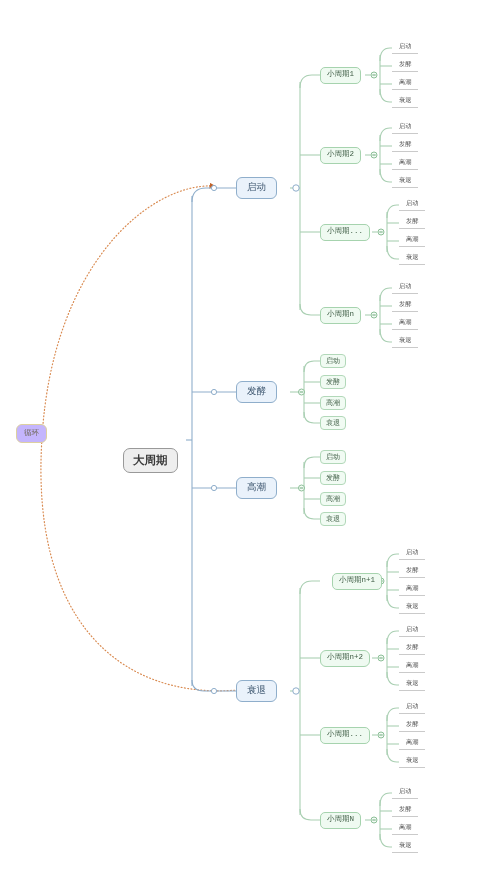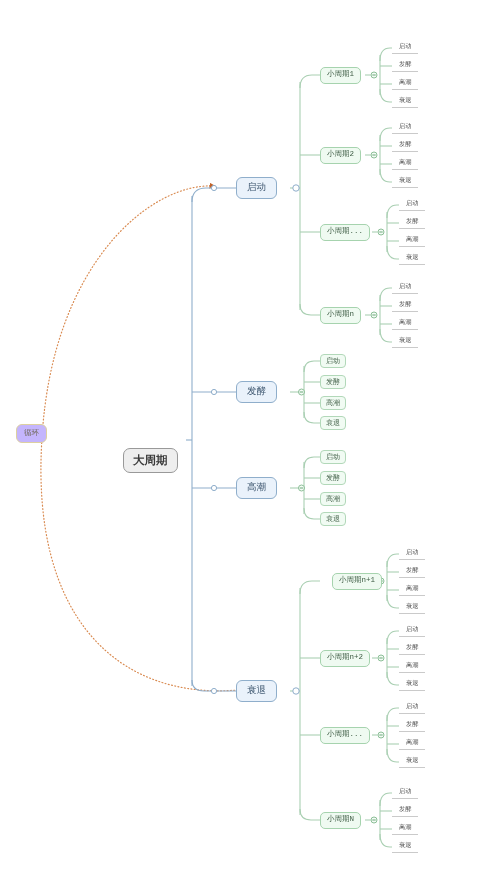--- a/index.html
+++ b/index.html
@@ -315,21 +315,21 @@
       <div class="node n-sub" style="left: 320px; top: 306.5px;">小周期n</div>
       <div class="node n-leaf" style="left: 396px; top: 282.5px;">启动</div>
       <div class="node n-leaf" style="left: 396px; top: 300.5px;">发酵</div>
       <div class="node n-leaf" style="left: 396px; top: 318.5px;">高潮</div>
       <div class="node n-leaf" style="left: 396px; top: 336.5px;">衰退</div>
       <div class="node n-sub" style="left: 320px; top: 572.5px; margin-left: 12px;">小周期n+1</div>
       <div class="node n-leaf" style="left: 403px; top: 548.5px;">启动</div>
       <div class="node n-leaf" style="left: 403px; top: 566.5px;">发酵</div>
       <div class="node n-leaf" style="left: 403px; top: 584.5px;">高潮</div>
       <div class="node n-leaf" style="left: 403px; top: 602.5px;">衰退</div>
-      <div class="node n-sub" style="left: 320px; top: 649.5px;">小周期n+2</div>
+      <div class="node n-sub" style="left: 320px; top: 649.5px; border-radius: 6px;">小周期n+2</div>
       <div class="node n-leaf" style="left: 403px; top: 625.5px;">启动</div>
       <div class="node n-leaf" style="left: 403px; top: 643.5px;">发酵</div>
       <div class="node n-leaf" style="left: 403px; top: 661.5px;">高潮</div>
       <div class="node n-leaf" style="left: 403px; top: 679.5px;">衰退</div>
       <div class="node n-sub" style="left: 320px; top: 726.5px;">小周期...</div>
       <div class="node n-leaf" style="left: 403px; top: 702.5px;">启动</div>
       <div class="node n-leaf" style="left: 403px; top: 720.5px;">发酵</div>
       <div class="node n-leaf" style="left: 403px; top: 738.5px;">高潮</div>
       <div class="node n-leaf" style="left: 403px; top: 756.5px;">衰退</div>
       <div class="node n-sub" style="left: 320px; top: 811.5px;">小周期N</div>

